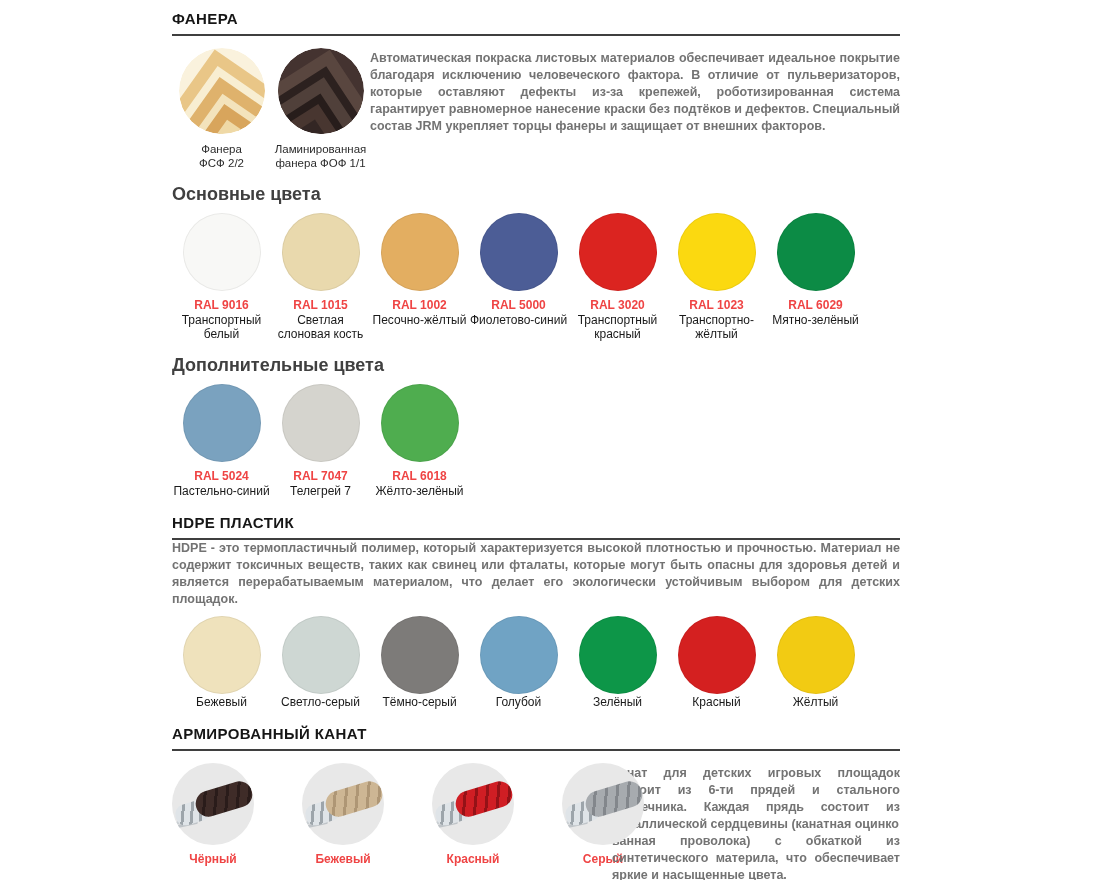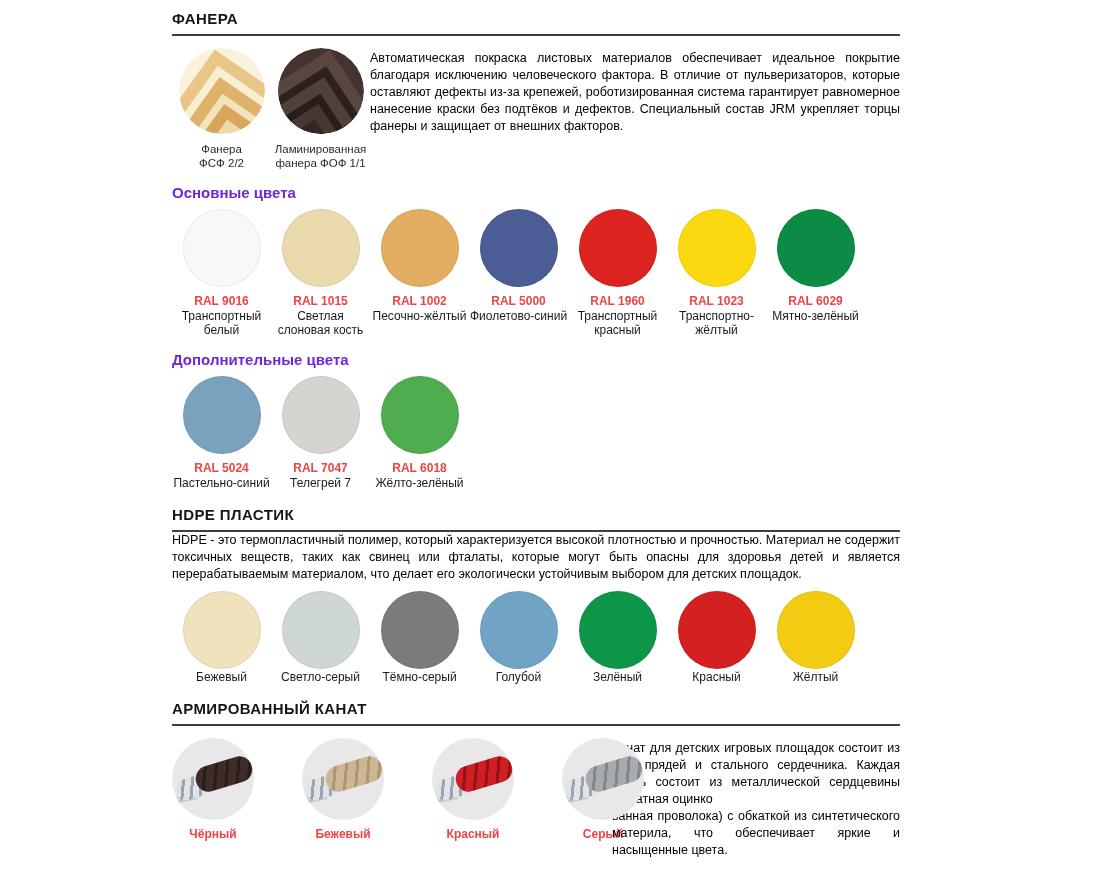--- a/index.html
+++ b/index.html
@@ -15,34 +15,34 @@
     padding:10px 210px 0 172px;
   }
   
   .sec-title{
     font-size:15px;font-weight:bold;letter-spacing:.4px;
     color:#161616;margin:0;padding:0 0 7px 0;
     border-bottom:2px solid #3f3f3f;
     text-transform:uppercase;
   }
   .para{
-    font-size:12.5px;line-height:17px;color:#000000;
-    text-align:justify;margin:0;
+    font-size:12.5px;line-height:17px;color:#737373;
+    text-align:justify;margin:0;font-weight:bold;
   }
   
   .ply-row{display:flex;margin-top:12px;}
   .ply-figs{width:198px;flex:0 0 198px;display:flex;}
   .fig{width:99px;display:flex;flex-direction:column;align-items:center;}
   .fig-circle{width:86px;height:86px;border-radius:50%;overflow:hidden;flex:0 0 auto;}
   .fig-caption{
     margin-top:8px;font-size:11.5px;line-height:14px;text-align:center;color:#2b2b2b;
   }
   .ply-desc{flex:1;padding-top:2px;}
   
-  .sub-title{font-size:15px;font-weight:bold;color:#6d28d9;margin:14px 0 0 0;}
+  .sub-title{font-size:18px;font-weight:bold;color:#404040;margin:14px 0 0 0;}
   
   .swatch-row{display:flex;margin-top:8px;}
   .swatch{width:99px;display:flex;flex-direction:column;align-items:center;}
   .swatch-circle{
     width:78px;height:78px;border-radius:50%;
     box-shadow:inset 0 0 0 1px rgba(0,0,0,0.06);
   }
   .swatch-code{margin-top:7px;font-size:12px;font-weight:bold;text-align:center;color:#ef4444;}
   .swatch-name{margin-top:1px;font-size:12px;line-height:14px;text-align:center;color:#1a1a1a;}
   .section{margin-top:16px;}
@@ -164,21 +164,21 @@
         </div>
 
         <div class="swatch">
           <div class="swatch-circle" style="background: rgb(76, 93, 150);"></div>
           <div class="swatch-code">RAL 5000</div>
           <div class="swatch-name">Фиолетово-синий</div>
         </div>
 
         <div class="swatch">
           <div class="swatch-circle" style="background: rgb(219, 36, 32);"></div>
-          <div class="swatch-code">RAL 1960</div>
+          <div class="swatch-code">RAL 3020</div>
           <div class="swatch-name">Транспортный красный</div>
         </div>
 
         <div class="swatch">
           <div class="swatch-circle" style="background: rgb(251, 217, 16);"></div>
           <div class="swatch-code">RAL 1023</div>
           <div class="swatch-name">Транспортно-жёлтый</div>
         </div>
 
         <div class="swatch">

